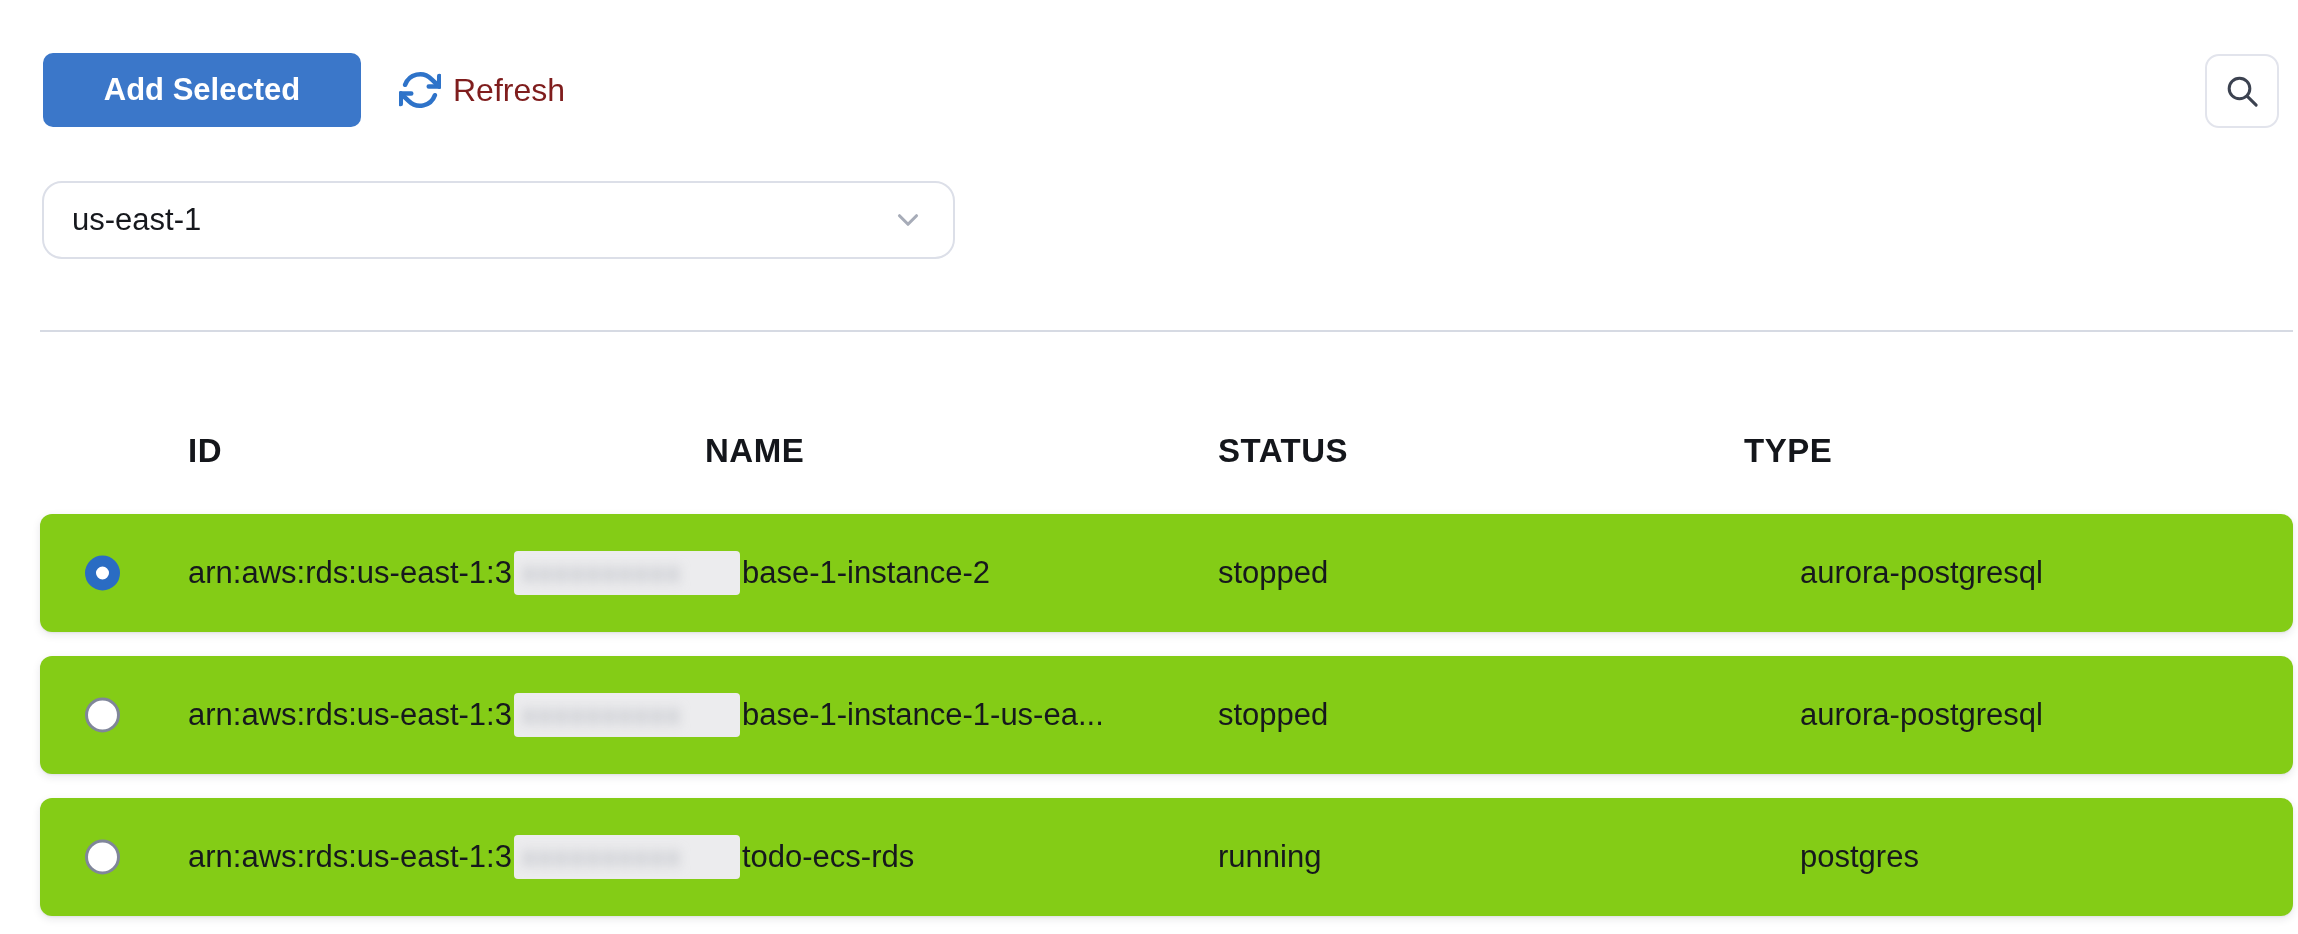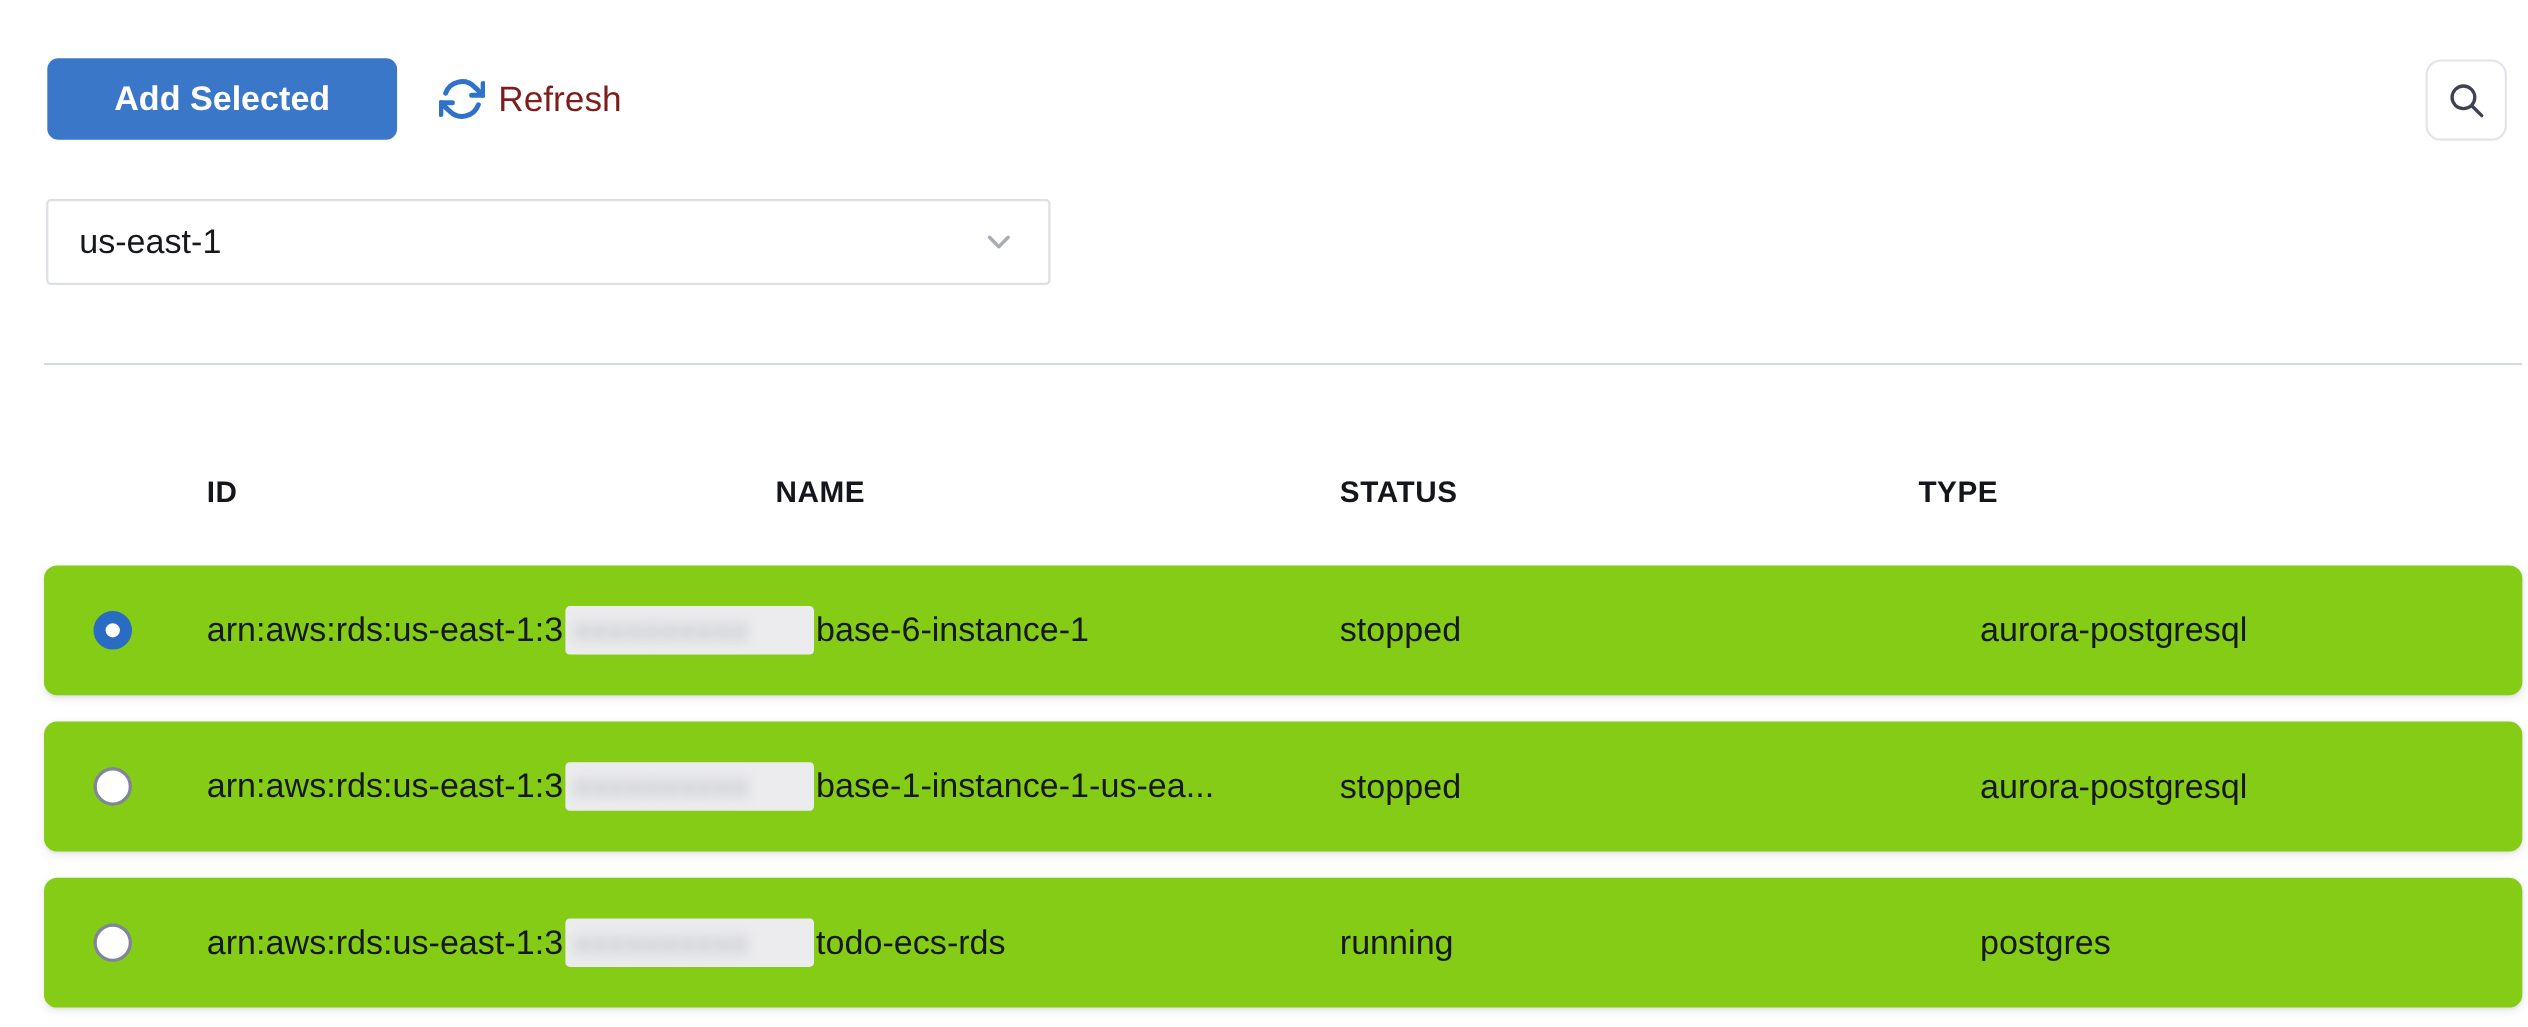--- a/index.html
+++ b/index.html
@@ -21,30 +21,30 @@
   }
   .search-btn {
     position:absolute; left:2205px; top:38px; width:74px; height:74px;
     background:#ffffff; border:2px solid #e2e4ec; border-radius:14px;
     display:flex; align-items:center; justify-content:center; cursor:pointer;
   }
 
   
   .region-select {
     position:absolute; left:42px; top:165px; width:913px; height:78px;
-    border:2px solid #dcdfe8; border-radius:4px; background:#ffffff;
+    border:2px solid #dcdfe8; border-radius:20px; background:#ffffff;
     display:flex; align-items:center; padding:0 28px; cursor:pointer;
   }
   .region-select .value { font-size:31px; color:#16181d; flex:1; }
 
   .divider { position:absolute; left:40px; top:314px; width:2253px; height:2px; background:#d6dae3; }
 
   
   .thead { position:absolute; left:0; top:416px; width:2298px; height:36px; }
-  .th { position:absolute; font-size:27px; font-weight:bold; color:#14161b; letter-spacing:0.5px; white-space:nowrap; }
+  .th { position:absolute; font-size:33px; font-weight:bold; color:#14161b; letter-spacing:0.5px; white-space:nowrap; }
   .th.c-id     { left:188px; }
   .th.c-name   { left:705px; }
   .th.c-status { left:1218px; }
   .th.c-type   { left:1744px; }
 
   
   .rows { position:absolute; left:0; top:0; width:2298px; height:934px; }
   .row-card {
     position:absolute; left:40px; width:2253px; height:118px;
     background:#84cc16; border-radius:12px;
@@ -119,21 +119,21 @@
   </div>
 
   <div class="rows" id="rows">
       <div class="row-card" style="top: 498px;">
     <span class="radio selected"></span>
     <span class="cell cell-id">
       <span>arn:aws:rds:us-east-1:3</span>
       <span class="redacted-box">
         <span class="ghost">xxxxxxxxxx</span>
       </span>
-      <span>base-6-instance-1</span>
+      <span>base-1-instance-2</span>
     </span>
     <span class="cell cell-status">stopped</span>
     <span class="cell cell-type">aurora-postgresql</span>
   </div>
       <div class="row-card" style="top: 640px;">
     <span class="radio"></span>
     <span class="cell cell-id">
       <span>arn:aws:rds:us-east-1:3</span>
       <span class="redacted-box">
         <span class="ghost">xxxxxxxxxx</span>

